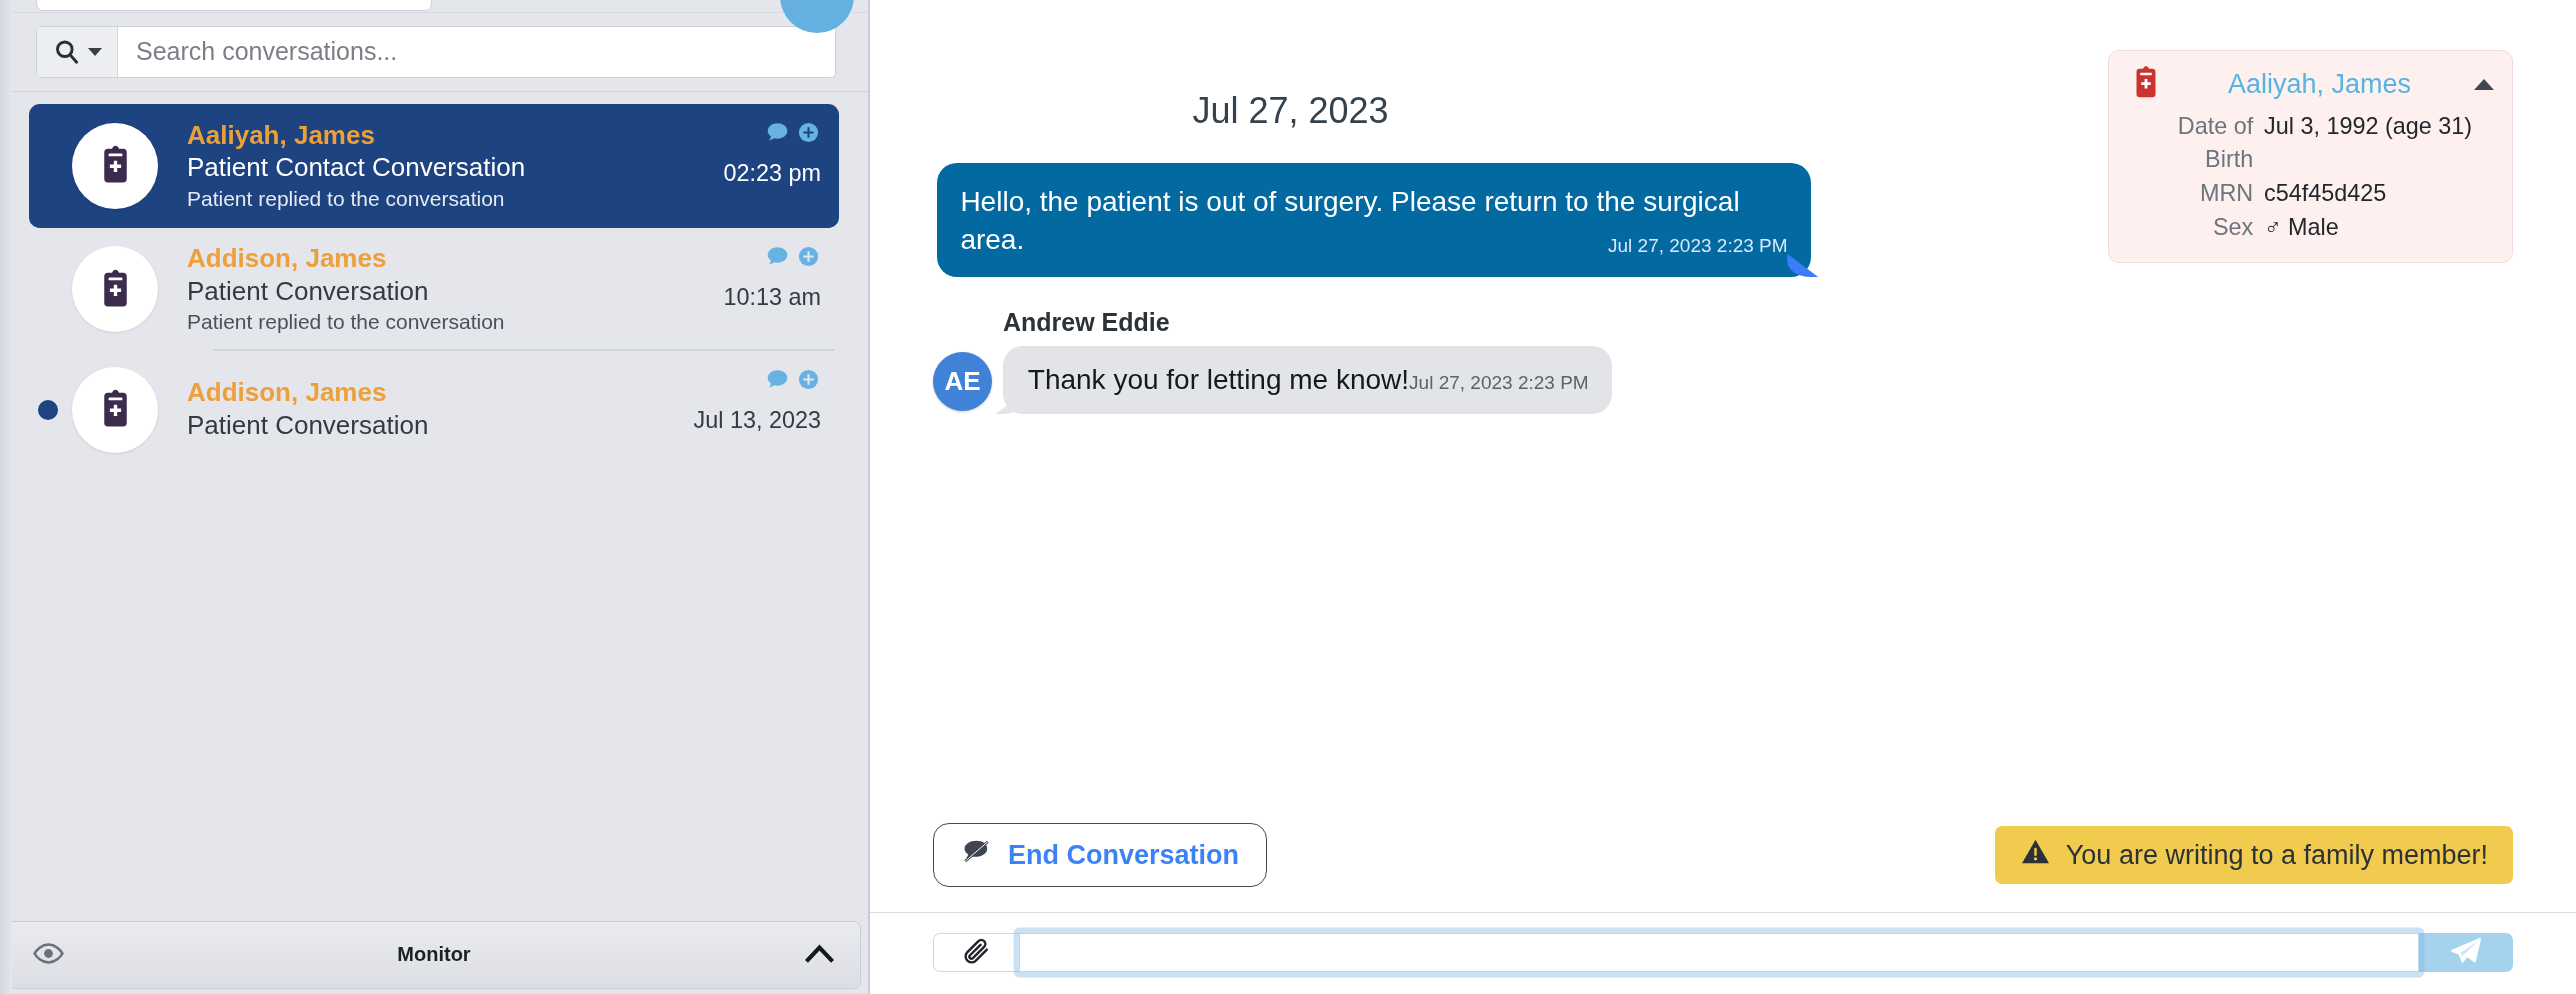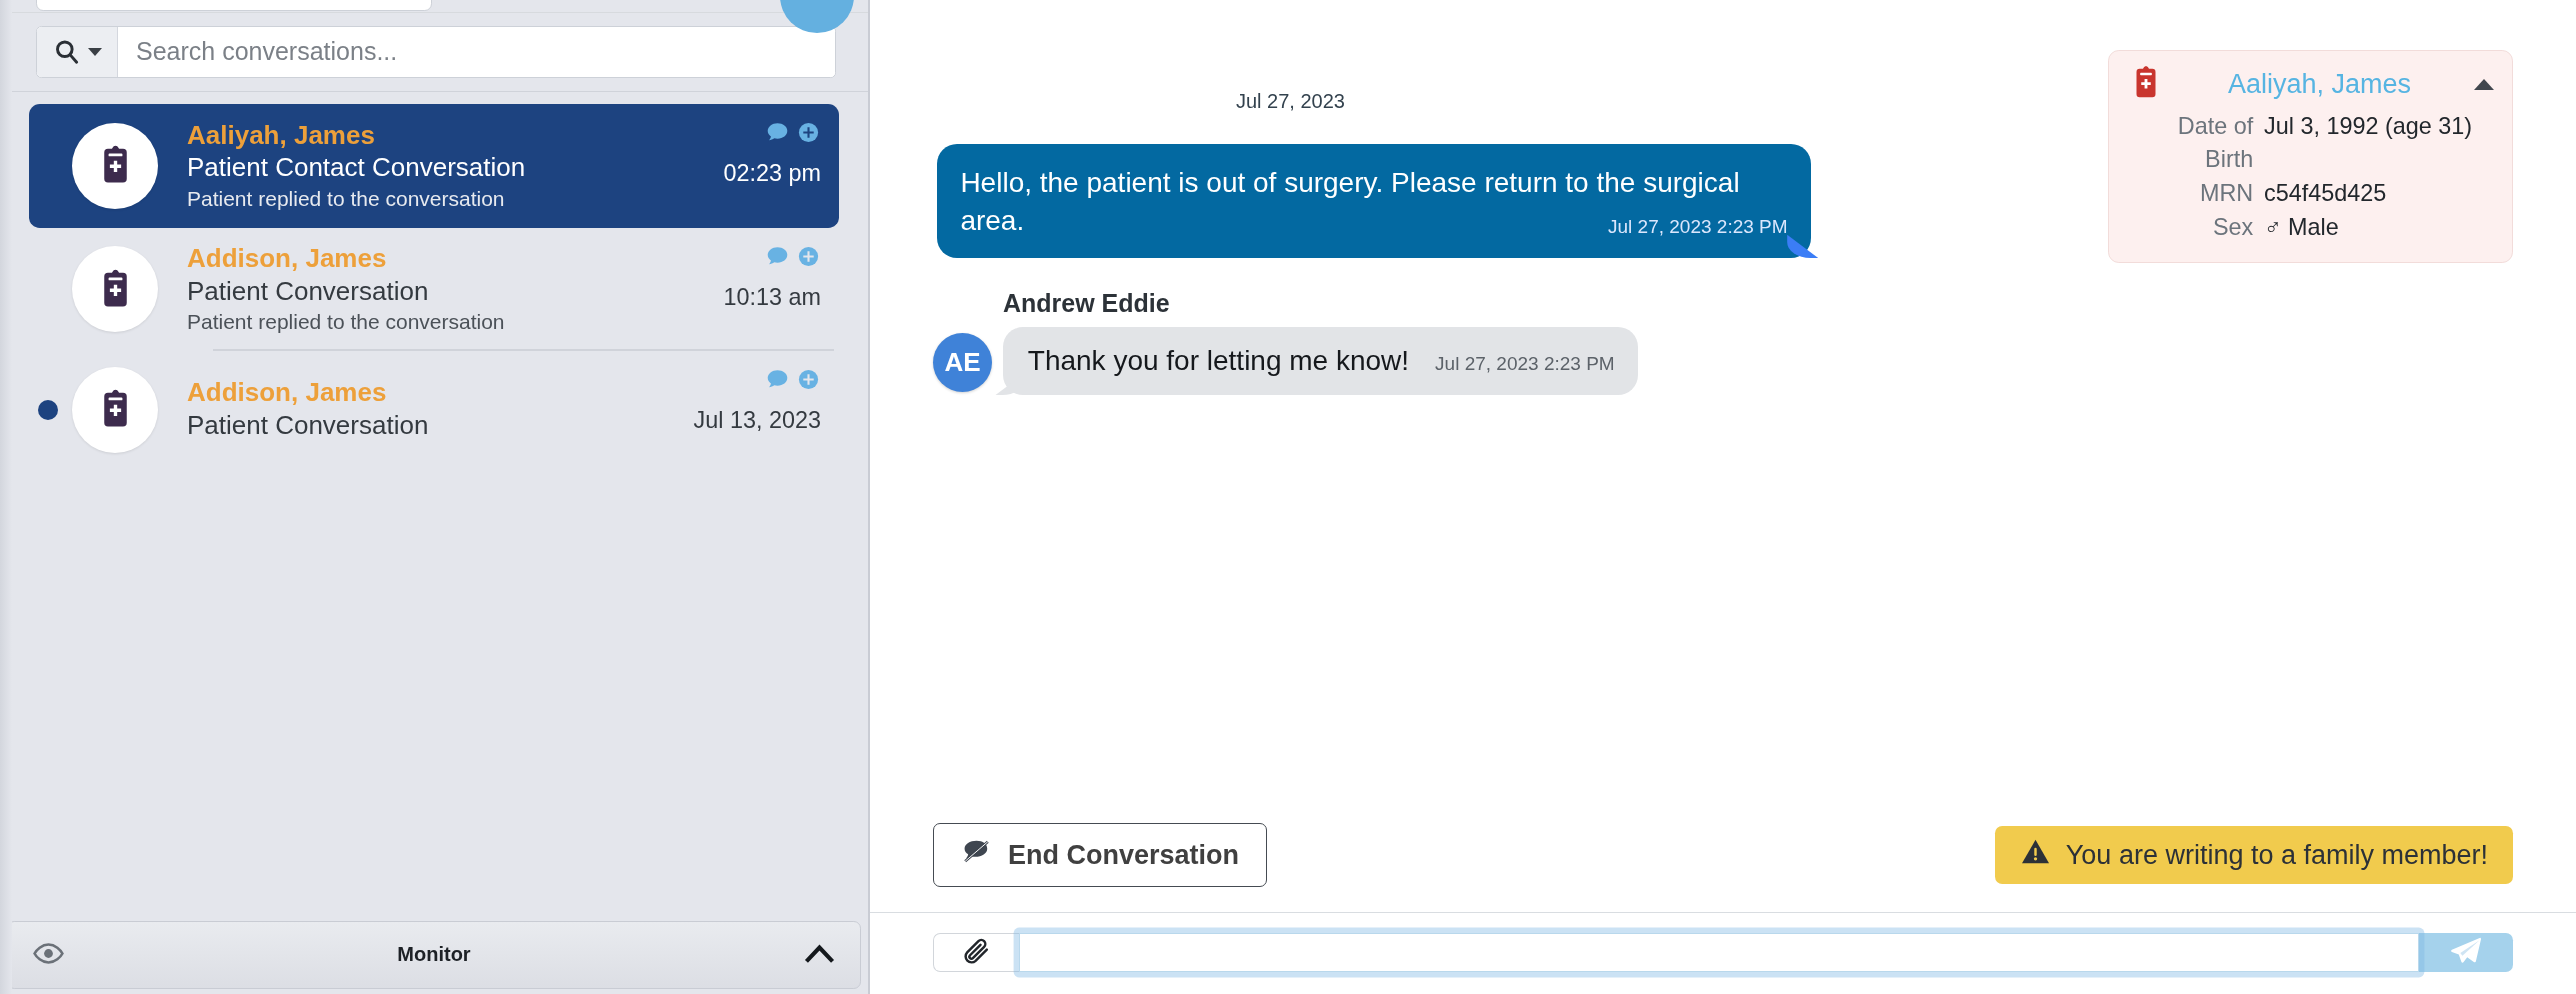--- a/index.html
+++ b/index.html
@@ -214,21 +214,21 @@
 
   
   .msg-area {
     flex: 1 1 auto;
     padding: 90px 0 0 0;
     position: relative;
     overflow: hidden;
   }
   .date-sep {
     text-align: center;
-    font-size: 20px; color: #33424e;
+    font-size: 36px; color: #33424e;
     margin: 0 0 31px 0;
     padding-right: 865px;
   }
   .msg-row { display: flex; padding: 0 63px; }
   .msg-row.out { justify-content: flex-start; padding-left: 67px; }
 
   .bubble-out {
     position: relative;
     max-width: 874px;
     background: #0369a1;
@@ -264,21 +264,21 @@
     font-size: 26px; font-weight: 700;
     margin-right: 10.8px; margin-bottom: 3.6px;
     box-shadow: 0 0.9px 2.7px rgba(0,0,0,.18);
   }
   .bubble-in {
     position: relative;
     background: #e2e4e7; color: #15181c;
     border-radius: 20px;
     padding: 16px 23.4px 16px 25px;
     font-size: 28px; line-height: 1.3;
-    display: flex; align-items: baseline; gap: 26px;
+    display: flex; align-items: baseline; gap: 0;
   }
   .bubble-in::before {
     content: ""; position: absolute;
     left: -8px; bottom: 0;
     width: 29px; height: 21.6px;
     background: #e2e4e7;
     clip-path: polygon(100% 0, 100% 100%, 0 100%);
     border-bottom-right-radius: 21.6px 14.4px;
   }
   .bubble-in .stamp { font-size: 19px; color: #5c6269; white-space: nowrap; }
@@ -286,23 +286,23 @@
   
   .action-row {
     flex: 0 0 auto;
     display: flex; align-items: center;
     padding: 0 63px 25px 63px;
   }
   .end-btn {
     display: flex; align-items: center; gap: 16px;
     background: #fff;
     border: 0.9px solid #454b52;
-    border-radius: 7px;
+    border-radius: 16px;
     padding: 14.4px 27px;
-    font-size: 27px; font-weight: 700; color: #404040;
+    font-size: 27px; font-weight: 700; color: #3b82f6;
     cursor: pointer;
     font-family: "Liberation Sans", sans-serif;
   }
   .warn-badge {
     margin-left: auto;
     display: flex; align-items: center; gap: 14.4px;
     background: #f1cb4d;
     border-radius: 7.2px;
     padding: 11.7px 25px;
     font-size: 27px; color: #2c3137;

